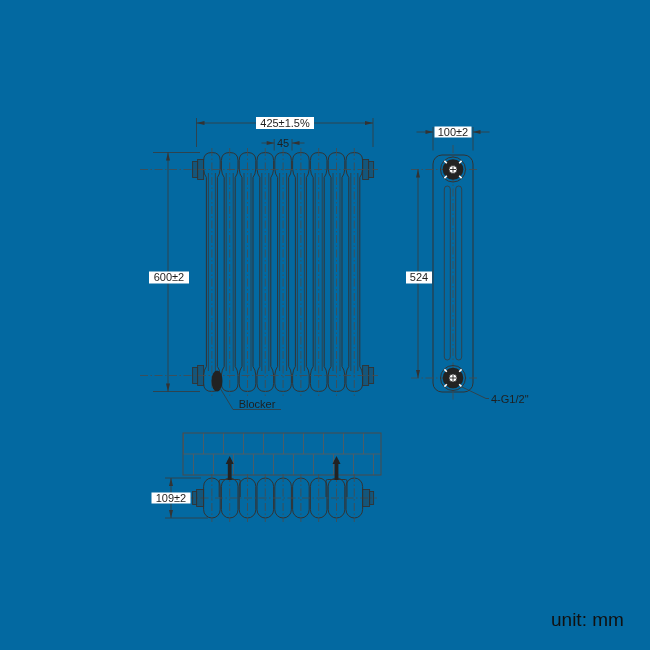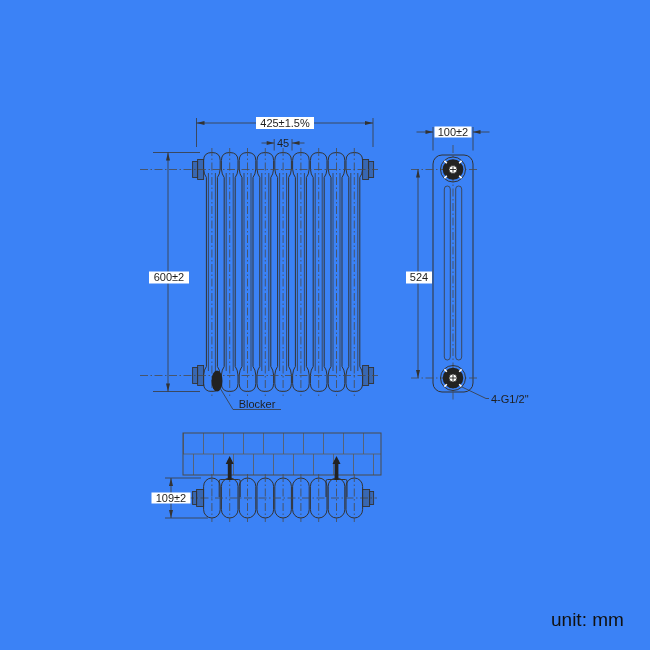--- a/index.html
+++ b/index.html
@@ -1,16 +1,16 @@
 <!DOCTYPE html>
 <html><head>
 <meta charset="utf-8">
 <style>
   html,body{margin:0;padding:0;background:#ffffff;}
-  .canvas{position:relative;width:650px;height:650px;background:#3b82f6;overflow:hidden;}
+  .canvas{position:relative;width:650px;height:650px;background:#0369a1;overflow:hidden;}
   svg text{font-family:"Liberation Sans","DejaVu Sans",sans-serif;font-size:11px;fill:#1f1f1f;}
   svg text.unit{font-size:19px;fill:#111111;}
   .ln{stroke:#333333;fill:none;stroke-width:1;}
   .thin{stroke:#3a3a3a;fill:none;stroke-width:0.8;}
   .cl{stroke:#4a4a4a;fill:none;stroke-width:0.8;stroke-dasharray:8 2.5 1.5 2.5;}
   .arr{fill:#333333;stroke:none;}
   .bg{fill:#ffffff;stroke:none;}
   .dark{fill:#222222;stroke:none;}
   .hatched{fill:url(#hatch);stroke:#333333;stroke-width:0.9;}
 </style>

